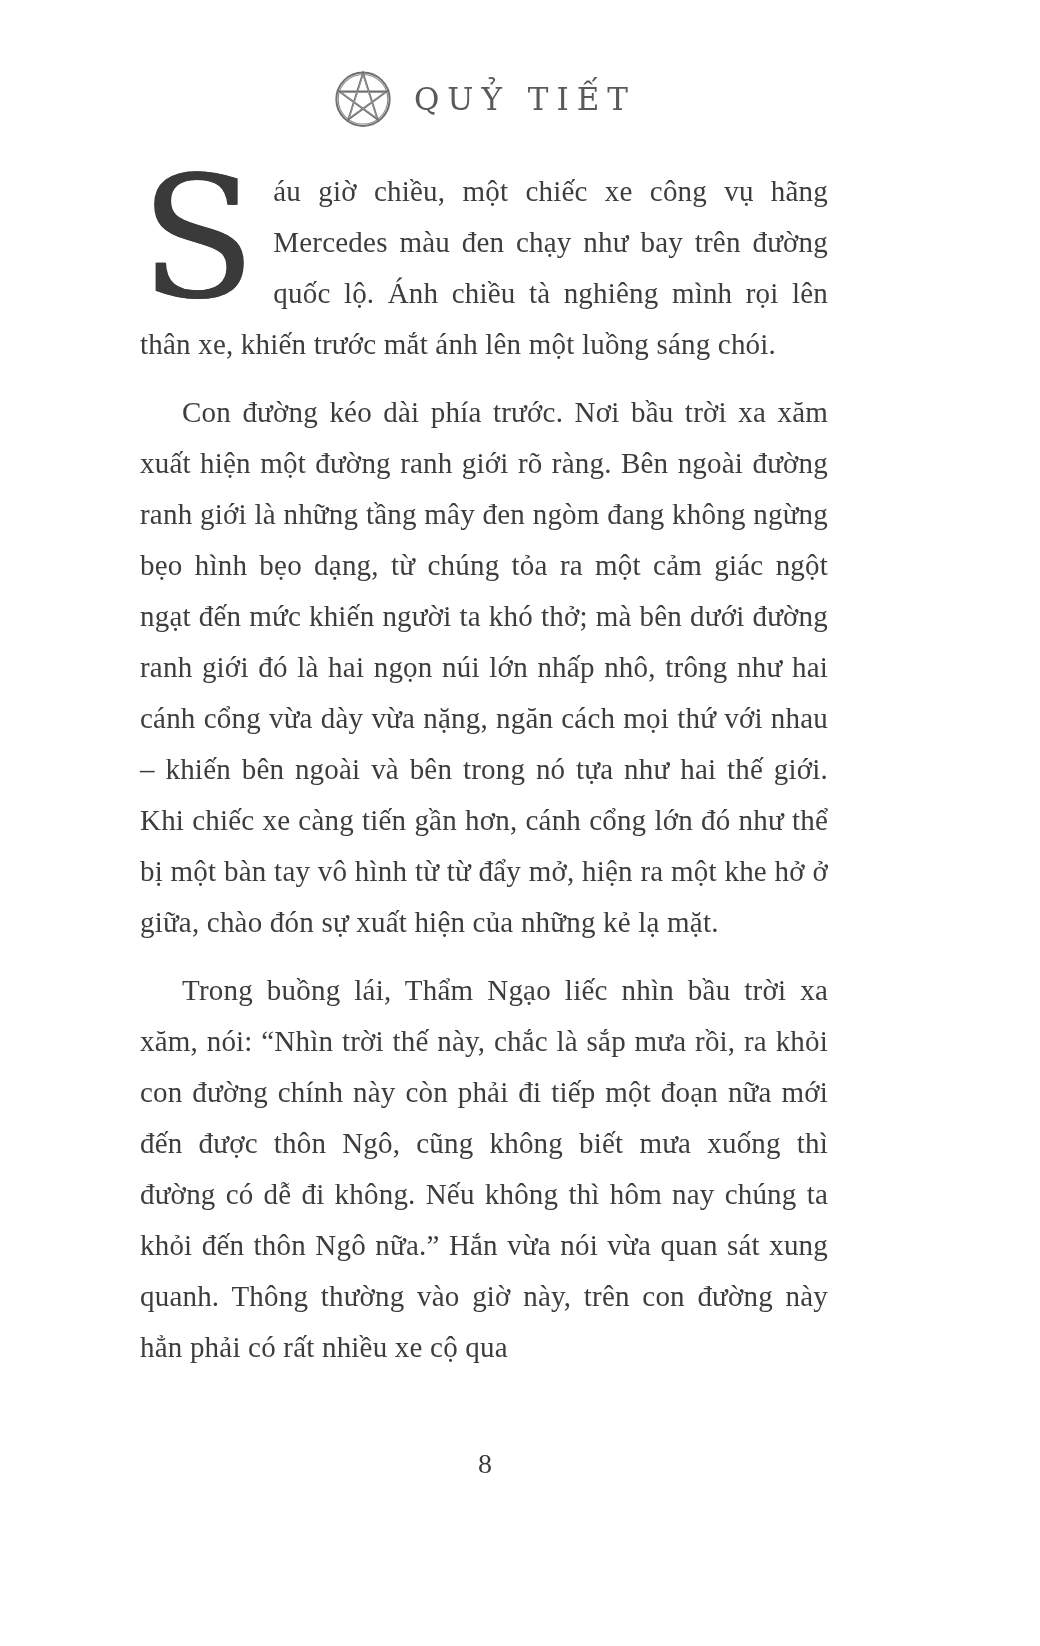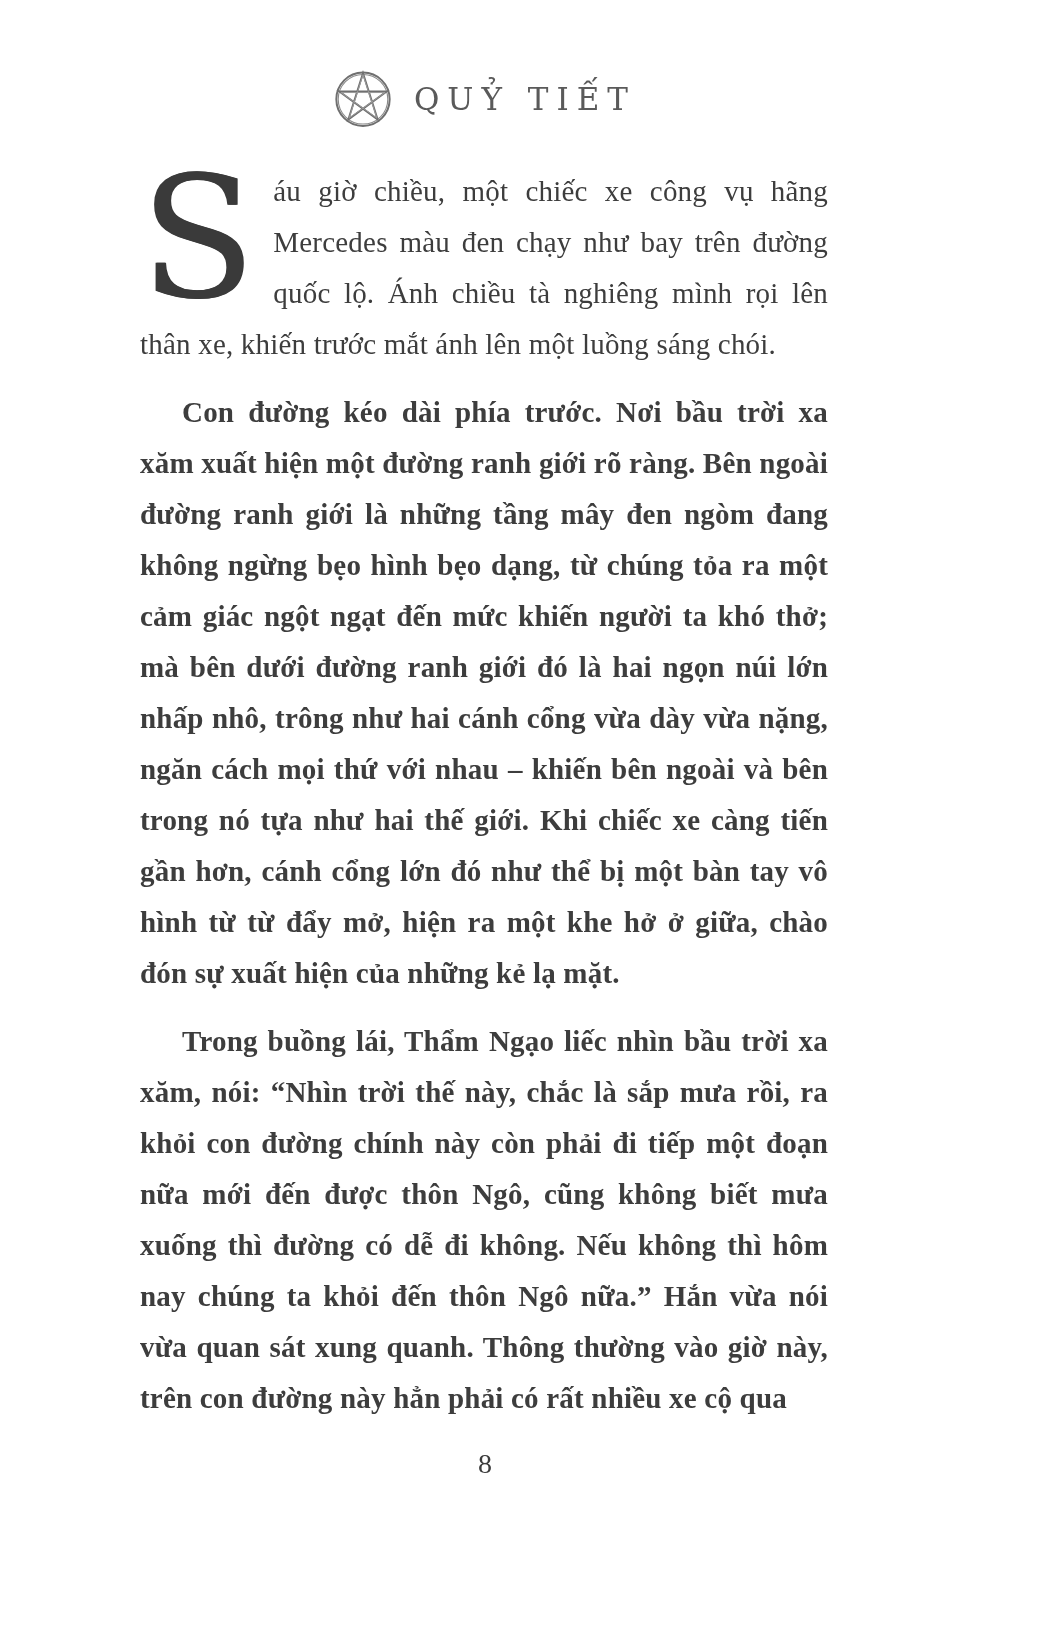--- a/index.html
+++ b/index.html
@@ -60,21 +60,20 @@
     letter-spacing: 0.2px;
     color: #3d3d3d;
   }
 
   .page-body p + p {
     margin-top: 17px;
   }
 
   .page-body p.indented {
     text-indent: 42px;
-    font-weight: bold;
   }
 
   .dropcap {
     float: left;
     font-family: "DejaVu Serif", serif;
     font-size: 168px;
     line-height: 134px;
     padding: 6px 18px 0 0;
     color: #3a3a3a;
     font-weight: 500;

